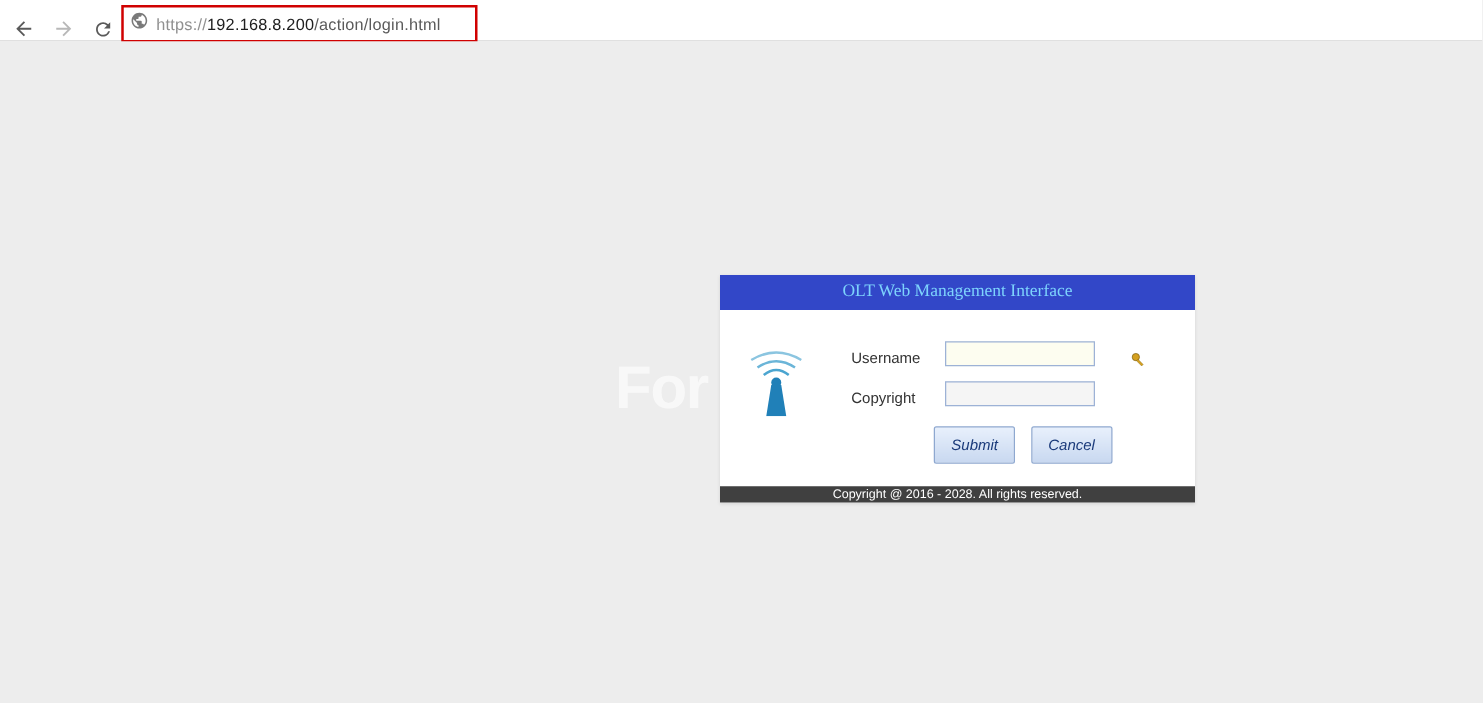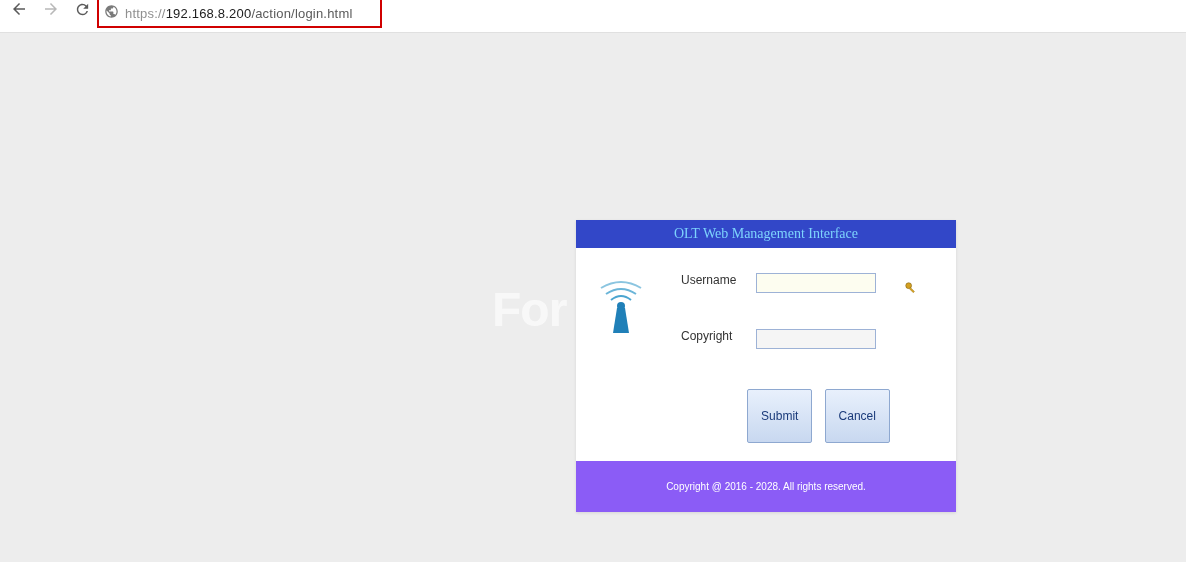--- a/index.html
+++ b/index.html
@@ -11,21 +11,21 @@
       font-family: Arial, sans-serif;
       width: 1186px;
       height: 562px;
       background: #ededed;
       overflow: hidden;
     }
     .browser-bar {
       height: 33px;
       background: #ffffff;
       display: flex;
-      align-items: flex-start;
+      align-items: flex-end;
       padding: 0 10px;
       gap: 10px;
       border-bottom: 1px solid #e0e0e0;
     }
     .nav-buttons {
       display: flex;
       align-items: center;
       gap: 14px;
     }
     .nav-arrow {
@@ -123,22 +123,22 @@
       left: 20px;
       top: 30px;
       width: 60px;
       height: 60px;
     }
     .form-area {
       margin-left: 85px;
     }
     .form-row {
       display: flex;
-      align-items: flex-start;
-      margin-bottom: 36px;
+      align-items: flex-end;
+      margin-bottom: 12px;
     }
     .form-label {
       width: 75px;
       font-size: 12px;
       color: #333;
     }
     .form-input {
       width: 120px;
       height: 20px;
       border: 1px solid #9db2d6;
@@ -155,33 +155,34 @@
       top: 33px;
       width: 14px;
       height: 14px;
     }
     .button-row {
       display: flex;
       justify-content: space-around;
       padding: 4px 40px 0 60px;
     }
     .btn {
-      padding: 19px 13px;
+      padding: 7px 13px;
       font-size: 12px;
       border: 1px solid #8ea8d0;
       background: linear-gradient(#e8f0fc, #c8d8f0);
       color: #1a3a7a;
       cursor: pointer;
       border-radius: 2px;
+      font-style: italic;
     }
     .panel-footer {
-      background: #8b5cf6;
+      background: #404040;
       color: #ffffff;
       text-align: center;
-      padding: 20px 0;
+      padding: 1px 0;
       font-size: 10px;
     }
     .isp-text {
       font-family: Arial, sans-serif;
       font-size: 48px;
       font-weight: bold;
       fill: #5bbbe2;
     }
   </style>
 </head>

